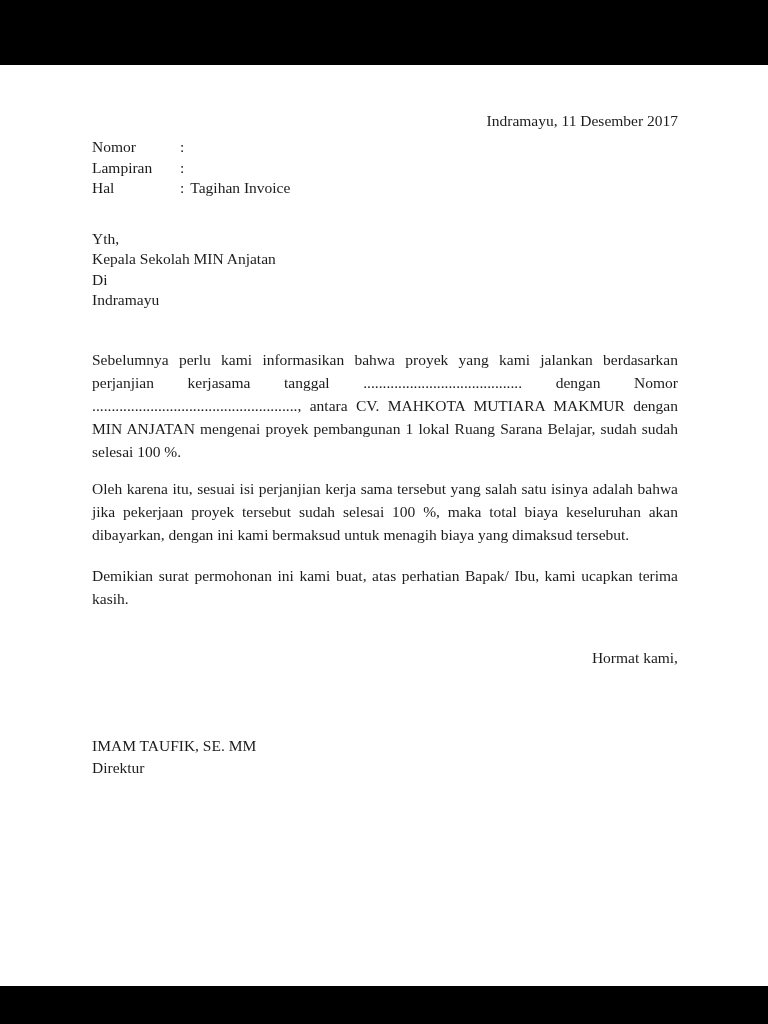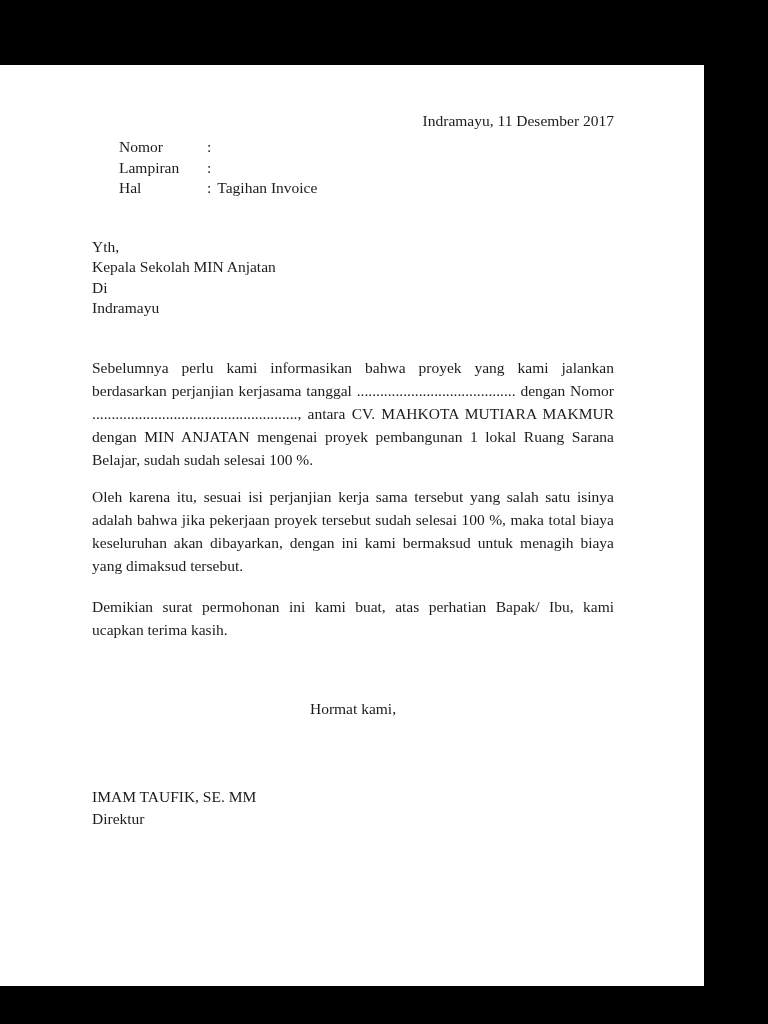--- a/index.html
+++ b/index.html
@@ -14,64 +14,63 @@
     color: #1c1c1c;
     overflow: hidden;
   }
   .letterbox-bar {
     width: 768px;
     background: #000000;
   }
   .bar-top { height: 65px; }
   .bar-bottom { height: 38px; }
   .paper {
-    width: 704px;
+    width: 768px;
     height: 921px;
     background: #ffffff;
     box-sizing: border-box;
     padding: 0 90px 0 92px;
     font-size: 15.5px;
     overflow: hidden;
   }
   .date-line {
     padding-top: 45px;
     text-align: right;
     line-height: 21px;
   }
   .meta-block {
     margin-top: 6px;
     line-height: 20.5px;
   }
   .meta-row { display: flex; }
   .meta-label {
     width: 88px;
     flex: 0 0 88px;
-    margin-left: 27px;
   }
   .meta-sep { margin-right: 6px; }
   .recipient-block {
-    margin-top: 38px;
+    margin-top: 30px;
     line-height: 20.5px;
     font-family: Liberation Serif, serif;
   }
   .greeting {
     margin-top: 43px;
     line-height: 20.5px;
   }
   .body-para {
     margin: 0;
     text-align: justify;
     line-height: 23px;
   }
   .para-1 { margin-top: 37px; font-family: Liberation Serif, serif; }
   .para-2 { margin-top: 14px; }
   .para-3 { margin-top: 18px; }
   .closing-block {
-    margin-top: 57px;
-    text-align: center;
+    margin-top: 37px;
+    text-align: right;
     line-height: 22px;
   }
   .signature-block {
     margin-top: 66px;
     text-align: left;
     line-height: 22px;
   }
 </style>
 </head>
 <body>

